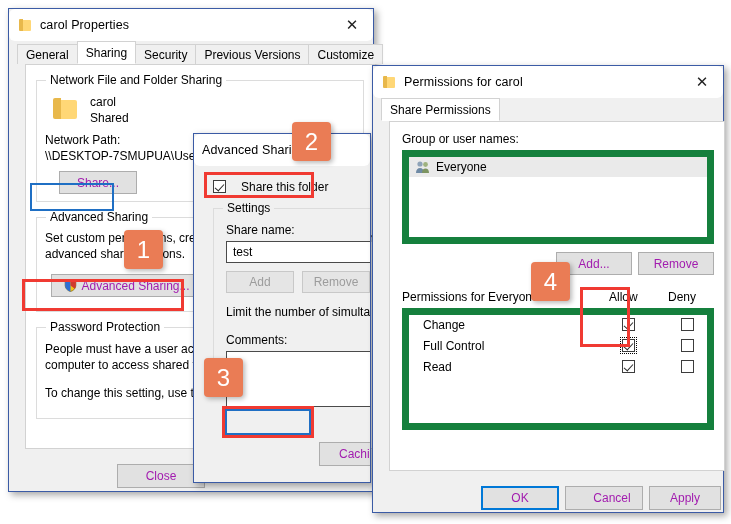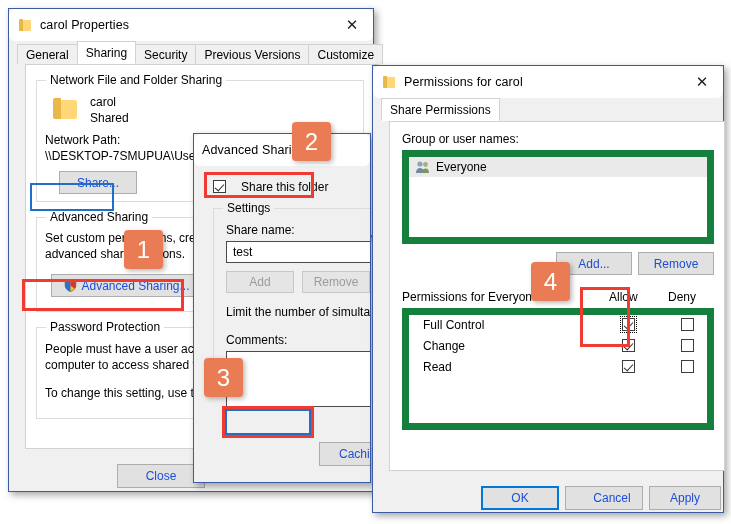--- a/index.html
+++ b/index.html
@@ -106,21 +106,21 @@
     padding:0 4px;
     font-size:12px;
     color:#000;
     white-space:nowrap;
   }
   .btn{
     background:#e1e1e1;
     border:1px solid #adadad;
     font-family:"Liberation Sans", sans-serif;
     font-size:12px;
-    color:#1d4ed8;
+    color:#a21caf;
     text-align:center;
     box-sizing:border-box;
     display:flex;align-items:center;justify-content:center;
     cursor:default;
     white-space:nowrap;
   }
   .btn.disabled{color:#9c9c9c;background:#e5e5e5;border-color:#c8c8c8;}
   .btn.default{border:2px solid #0078d7;}
   .txt{position:absolute;white-space:nowrap;font-size:12px;color:#000;}
   .txtbox{
@@ -307,28 +307,28 @@
     <div class="btn" style="position:absolute;left:166px;top:130px;width:76px;height:23px;">Add...</div>
     <div class="btn" style="position:absolute;left:248px;top:130px;width:76px;height:23px;">Remove</div>
 
     <div class="txt" style="left:12px;top:168px;">Permissions for Everyone</div>
     <div class="txt" style="left:219px;top:168px;">Allow</div>
     <div class="txt" style="left:278px;top:168px;">Deny</div>
 
     <div class="listbox" style="left:12px;top:186px;width:312px;height:122px;">
 
       <div style="position:relative;height:21px;">
+        <span class="txt" style="left:14px;top:3px;">Change</span>
+        <span class="cb checked" style="position:absolute;left:213px;top:3px;"></span>
+        <span class="cb" style="position:absolute;left:272px;top:3px;"></span>
+      </div>
+
+      <div style="position:relative;height:21px;">
         <span class="txt" style="left:14px;top:3px;">Full Control</span>
         <span class="cb checked focus" style="position:absolute;left:213px;top:3px;"></span>
-        <span class="cb" style="position:absolute;left:272px;top:3px;"></span>
-      </div>
-
-      <div style="position:relative;height:21px;">
-        <span class="txt" style="left:14px;top:3px;">Change</span>
-        <span class="cb checked" style="position:absolute;left:213px;top:3px;"></span>
         <span class="cb" style="position:absolute;left:272px;top:3px;"></span>
       </div>
 
       <div style="position:relative;height:21px;">
         <span class="txt" style="left:14px;top:3px;">Read</span>
         <span class="cb checked" style="position:absolute;left:213px;top:3px;"></span>
         <span class="cb" style="position:absolute;left:272px;top:3px;"></span>
       </div>
 
     </div>

